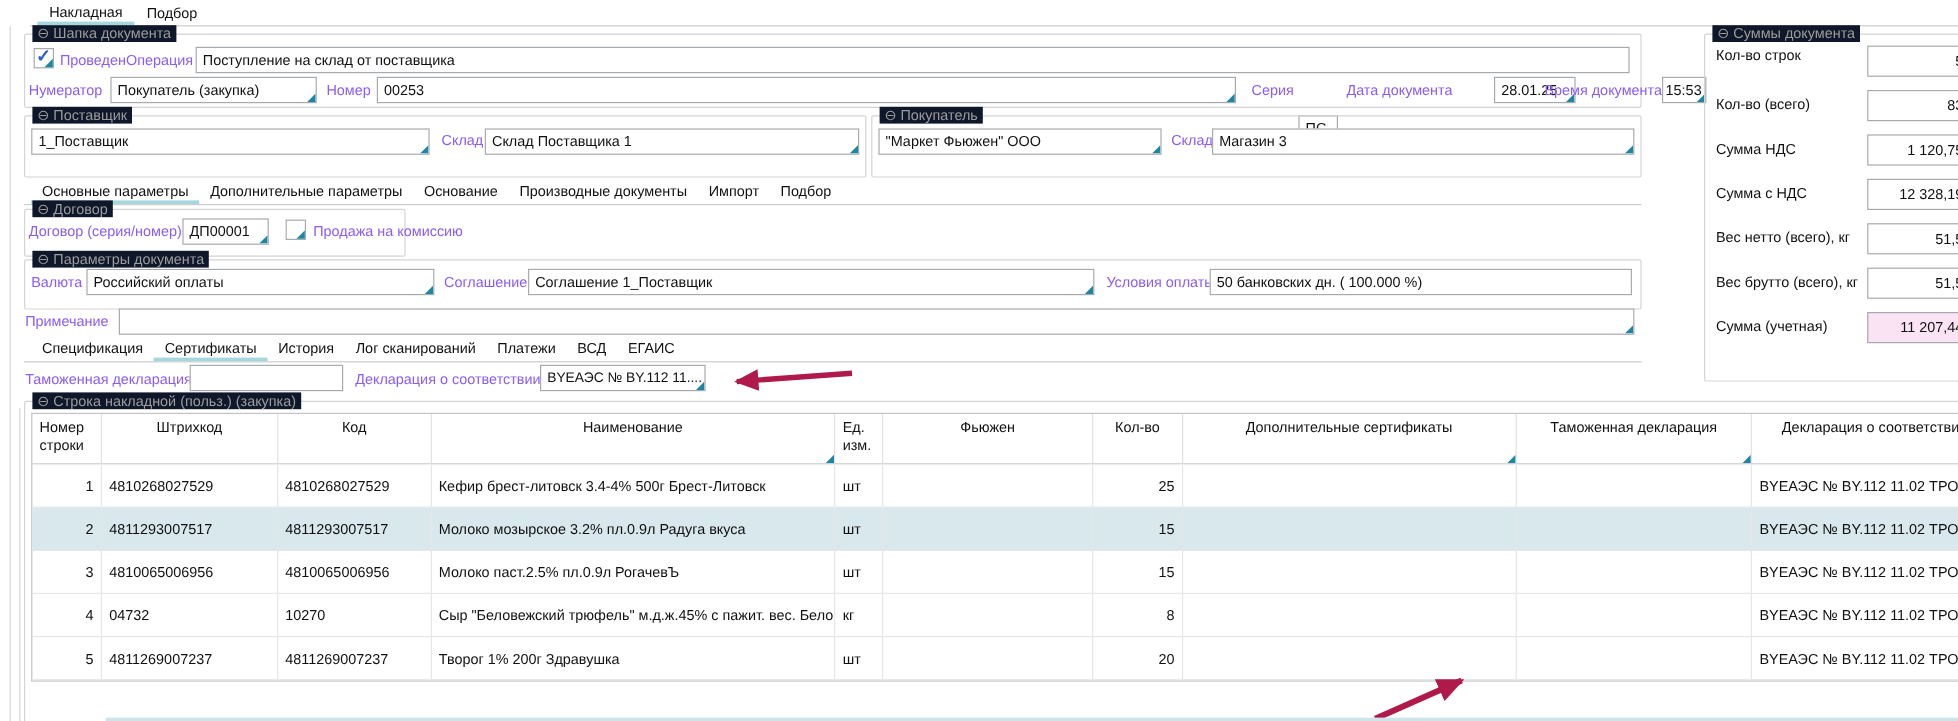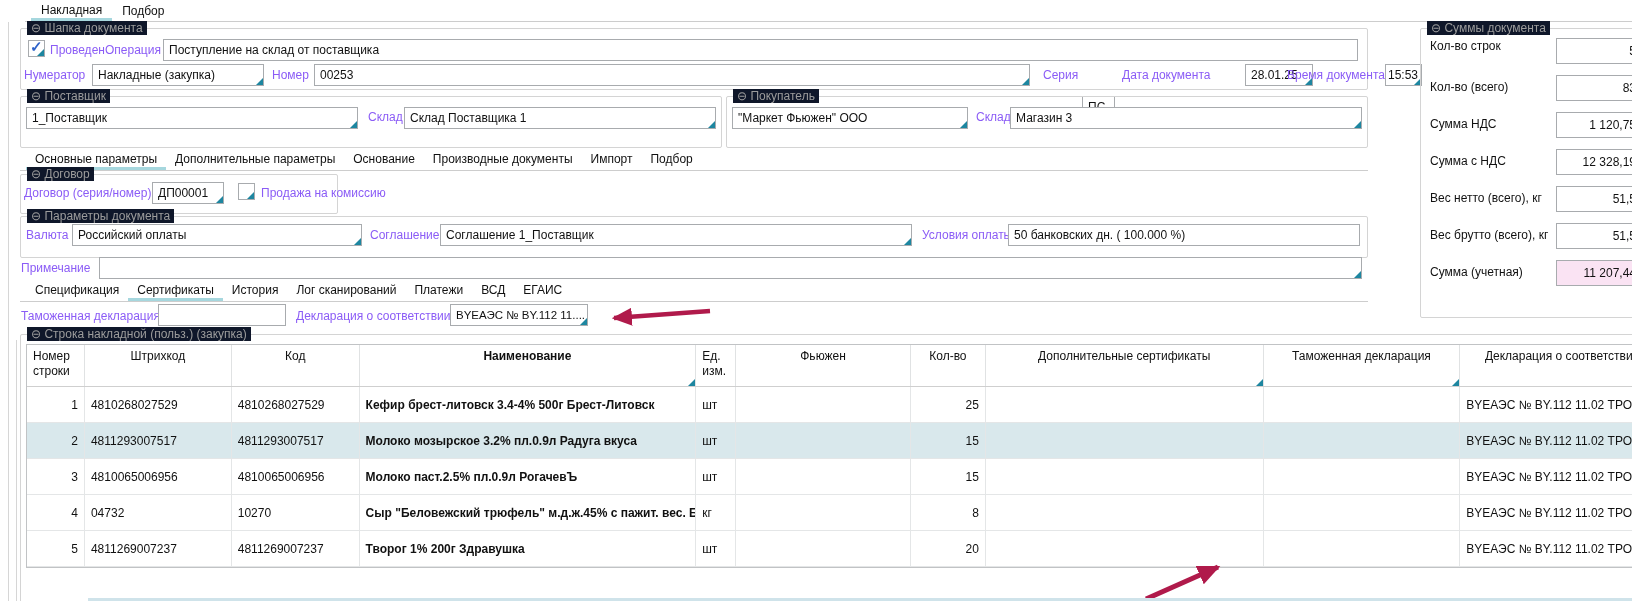--- a/index.html
+++ b/index.html
@@ -33,21 +33,21 @@
   #spec-table{position:absolute;left:26px;top:344px;width:1640px;border:1px solid #c1c3c5;background:#fff;}
   .trow{display:flex;}
   .hrow{height:42px;border-bottom:1px solid #cfcfcf;}
   .drow{height:36px;border-bottom:1px solid #e4e6e7;}
   .drow.hl{background:var(--hl);}
   .tc{position:relative;border-right:1px solid #e4e6e7;padding:0 6px;overflow:hidden;white-space:nowrap;}
   .hrow .tc{padding-top:4px;white-space:normal;line-height:15px;border-right:1px solid #e0e2e3;}
   .drow .tc{display:flex;align-items:center;}
   .tc.cr{justify-content:flex-end;text-align:right;}
   .hrow .tc.center{text-align:center;}
-  .c0{width:58px;} .c1{width:147px;} .c2{width:128px;} .c3{width:337px;font-weight:bold;} .c4{width:40px;}
+  .c0{width:58px;} .c1{width:147px;} .c2{width:128px;} .c3{width:337px;} .c4{width:40px;}
   .c5{width:175px;} .c6{width:75px;} .c7{width:278px;} .c8{width:197px;} .c9{width:205px;border-right:none;}
 
   
   .sum-lbl{position:absolute;left:1430px;white-space:nowrap;}
   .sum-fld{position:absolute;left:1556px;width:86px;height:26px;line-height:24px;border:1px solid var(--fborder);
     background:#fff;text-align:right;padding:0 5px;white-space:nowrap;}
   .sum-fld.pink{background:var(--pink);}
 
   #arrow-overlay{position:absolute;left:0;top:0;pointer-events:none;}
   #bottom-strip{position:absolute;left:88px;bottom:0;right:0;height:3px;background:#cfe3ea;}
@@ -72,21 +72,21 @@
     </span>
   </div>
   <div class="cb tri" style="left:28px;top:40px;">
     <span class="check">✓</span>
   </div>
   <div class="lbl" style="left:50px;top:43px;">Проведен</div>
   <div class="lbl" style="left:105px;top:43px;">Операция</div>
   <div class="fld" style="left:163px;top:39px;width:1195px;">Поступление на склад от поставщика</div>
 
   <div class="lbl" style="left:24px;top:68px;">Нумератор</div>
-  <div class="fld tri" style="left:92px;top:64px;width:172px;">Накладные (закупка)</div>
+  <div class="fld tri" style="left:92px;top:64px;width:172px;">Покупатель (закупка)</div>
   <div class="lbl" style="left:272px;top:68px;">Номер</div>
   <div class="fld tri" style="left:314px;top:64px;width:716px;">00253</div>
   <div class="lbl" style="left:1043px;top:68px;">Серия</div>
   <div class="fld tri" style="left:1082px;top:64px;width:33px;margin-top:32px;">ПС</div>
   <div class="lbl" style="left:1122px;top:68px;">Дата документа</div>
   <div class="fld tri r" style="left:1213px;top:64px;width:68px;">28.01.25</div>
   <div class="lbl" style="left:1287px;top:68px;">Время документа</div>
   <div class="fld tri" style="left:1385px;top:64px;width:37px;padding:0 2px;">15:53</div>
 
   <div class="grp" style="left:20px;top:96px;width:702px;height:52px;">

